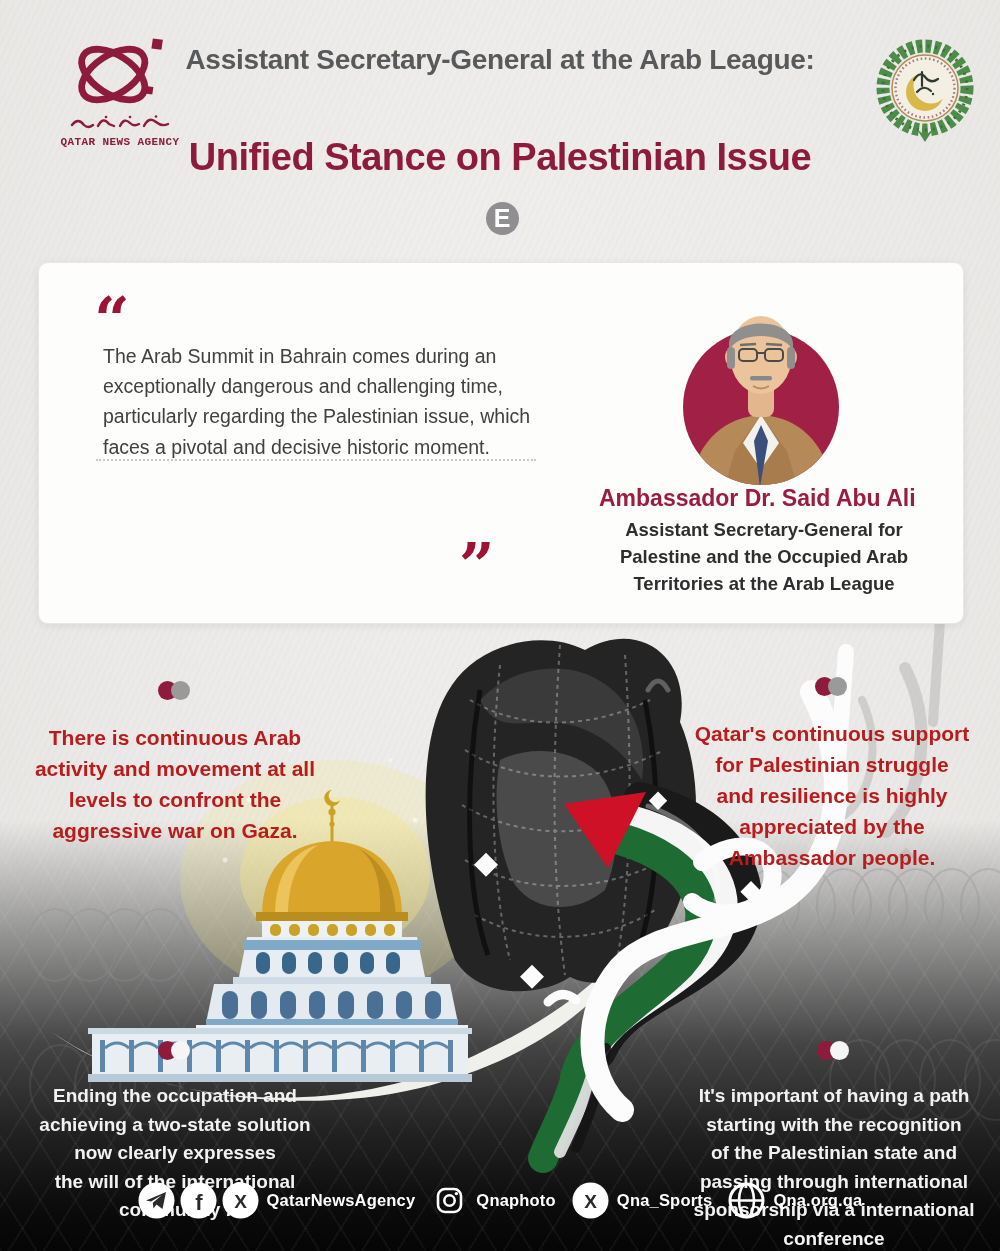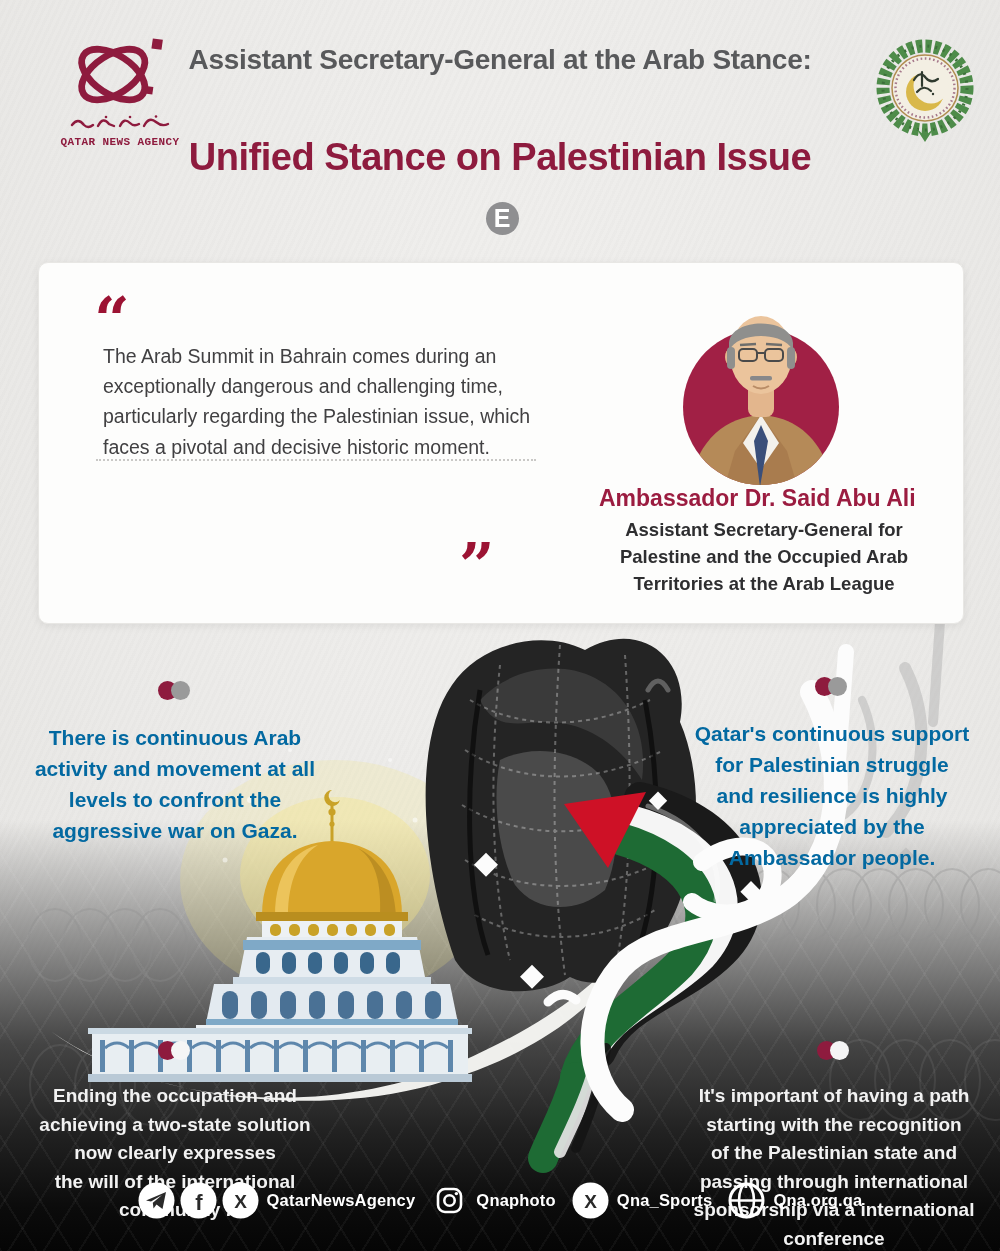--- a/index.html
+++ b/index.html
@@ -66,21 +66,21 @@
     color:#2E2E30;font-size:18.5px;font-weight:bold;line-height:1.45;white-space:pre-line;}
 
   
   .pq{position:absolute;text-align:center;font-weight:bold;white-space:pre-line;}
   .pq .bullet{display:inline-block;position:relative;width:34px;height:19px;margin-bottom:14px;}
   .pq .bullet i{position:absolute;width:19px;height:19px;border-radius:50%;}
   .pq .bullet .b1{left:0;top:0;background:#8E1B3E;}
   .pq .bullet .b2{left:13px;top:0;}
   .pq.light .bullet .b2{background:#9A9A9A;}
   .pq.dark .bullet .b2{background:#F5F5F5;}
-  .pq.light{color:#0369a1;font-size:21px;line-height:1.48;}
+  .pq.light{color:#b91c1c;font-size:21px;line-height:1.48;}
   .pq.dark{color:#F2F2F2;font-size:19px;line-height:1.5;}
   .pq-ml{left:25px;top:650px;width:300px;}
   .pq-mr{left:672px;top:646px;width:320px;}
   .pq-bl{left:25px;top:1012px;width:300px;}
   .pq-br{left:676px;top:1012px;width:316px;}
 
   
   .footer{left:0;top:1182px;width:1000px;display:flex;justify-content:center;align-items:center;
     gap:16px;z-index:4;}
   .fgroup{display:flex;align-items:center;gap:8px;}
@@ -305,21 +305,21 @@
       <circle cx="59" cy="50" r="17.5" fill="#F3EFE3"></circle>
       <g stroke="#2F3A2F" stroke-width="2.2" fill="none" stroke-linecap="round">
         <path d="M 42,44 q 6,-10 12,-2 q 5,6 12,1"></path>
         <path d="M 45,56 q 7,-8 14,-1"></path>
         <path d="M 50,36 l 0,14"></path>
         <circle cx="61" cy="58" r="1.2" fill="#2F3A2F" stroke="none"></circle>
       </g>
     </svg>
   </div>
 
-  <div class="layer kicker">Assistant Secretary-General at the Arab Stance:</div>
+  <div class="layer kicker">Assistant Secretary-General at the Arab League:</div>
   <div class="layer title l2">Unified Stance on Palestinian Issue</div>
   <div class="layer subtitle">
     <span class="e-badge">E</span>
   </div>
 
   <div class="layer card">
     <div class="q-mark q-open">“</div>
     <div class="card-p p1">The Arab Summit in Bahrain comes during an
 exceptionally dangerous and challenging time,
 particularly regarding the Palestinian issue, which

